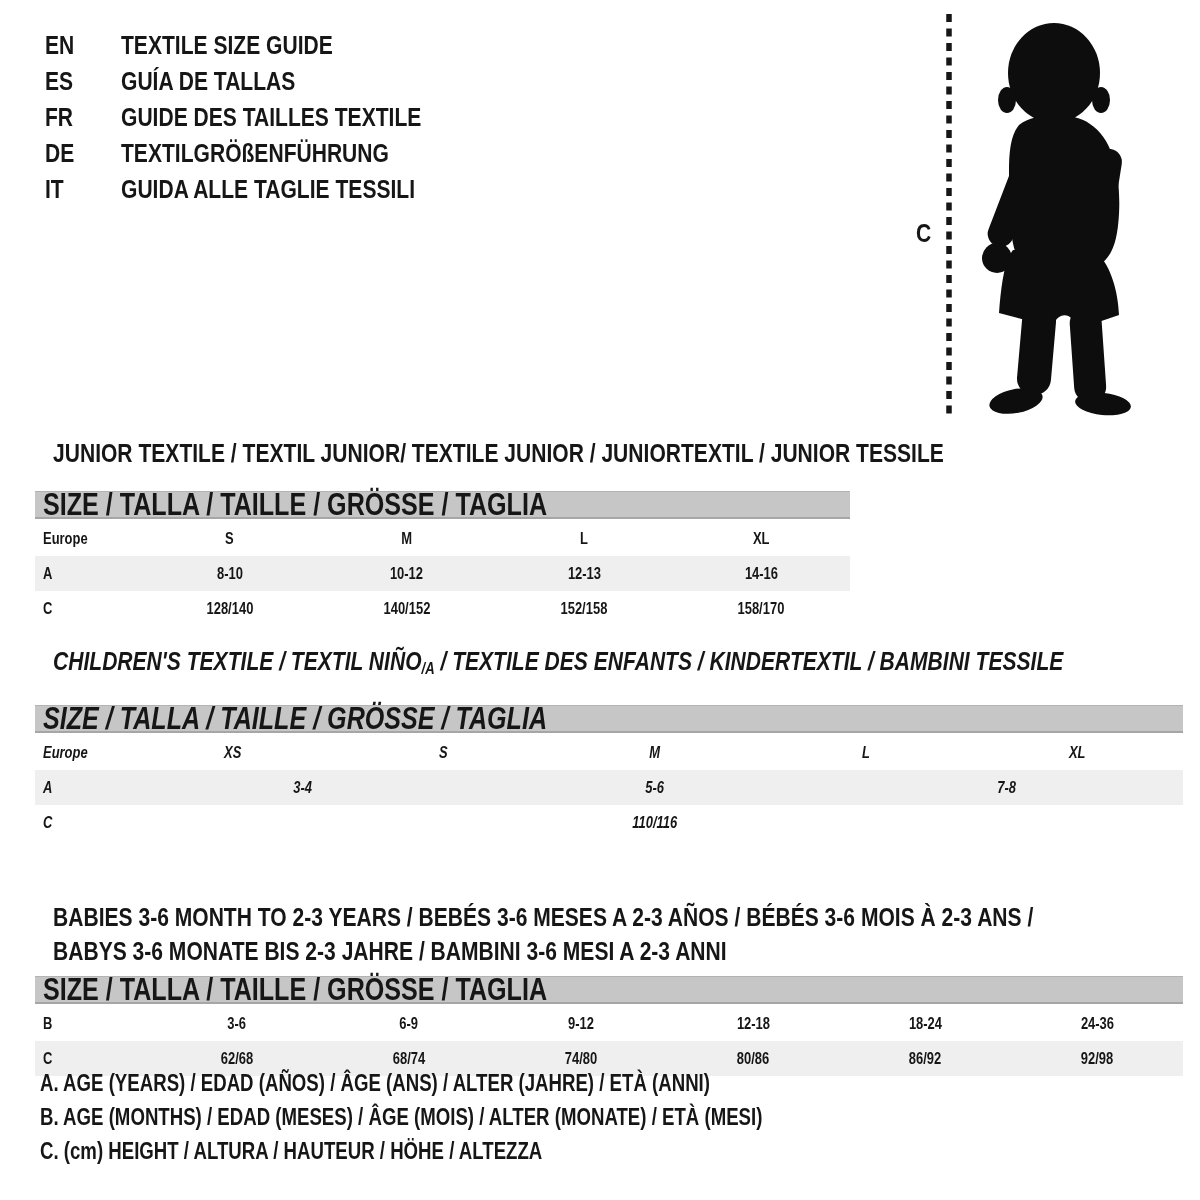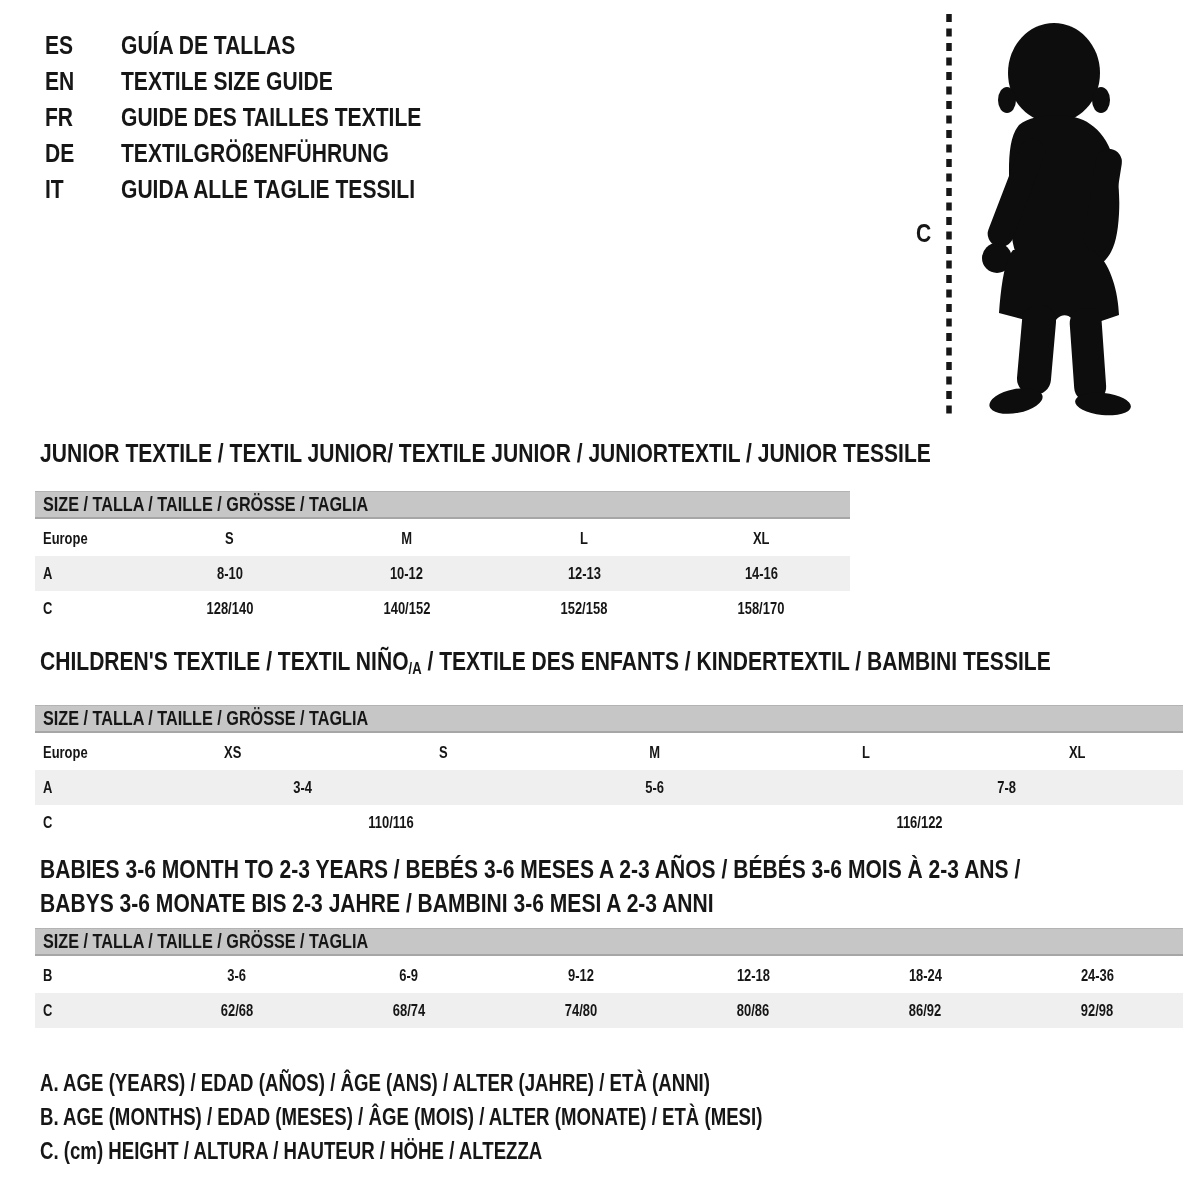--- a/index.html
+++ b/index.html
@@ -17,58 +17,58 @@
   .lang-code{width:76px;flex:0 0 76px;}
 
   
   .dash-line{position:absolute;left:944px;top:14px;}
   .c-label{position:absolute;left:916px;top:218px;font-size:26px;}
   .toddler{position:absolute;left:966px;top:12px;}
 
   
   .section{position:absolute;left:35px;width:1148px;}
   .sec0{top:436px;}
-  .sec1{top:644px;}
-  .sec2{top:852px;}
-  .sec-title{margin-left:5px;font-size:26px;line-height:34px;}
+  .sec1{top:644px;font-style:italic;}
+  .sec2{top:900px;}
+  .sec-title{margin-left:18px;font-size:26px;line-height:34px;}
   .size-table{margin-top:21px;}
   .sec1 .size-table{margin-top:20px;}
   .sec2 .size-table{margin-top:8px;}
   .sec0 .size-table{width:815px;}
   .sec1 .size-table,.sec2 .size-table{width:1148px;}
 
   .size-bar{
     height:28px;background:#c6c6c6;border-top:1px solid #b3b3b3;border-bottom:2px solid #a6a6a6;
-    display:flex;align-items:center;padding-left:8px;box-sizing:border-box;font-size:20px;margin-bottom:2px;
+    display:flex;align-items:center;padding-left:8px;box-sizing:border-box;font-size:31px;margin-bottom:2px;
   }
   .trow{display:flex;height:35px;align-items:center;font-size:16px;}
   .trow.shade{background:#efefef;}
   .tlabel{padding-left:8px;box-sizing:border-box;}
   .sec0 .tlabel{width:106px;flex:0 0 106px;}
   .sec1 .tlabel{width:92px;flex:0 0 92px;}
   .sec2 .tlabel{width:116px;flex:0 0 116px;}
   .tcell{flex:1 1 0;display:flex;justify-content:center;align-items:center;}
 
   
   .footnotes{position:absolute;left:40px;top:1066px;}
   .footnote-line{line-height:34px;font-size:23px;}
 </style>
 </head>
 <body>
 
 <div id="canvas">
 
   <div class="lang-list">
       <div class="lang-row">
+        <span class="lang-code"><span class="tx">EN</span></span>
+        <span class="tx">TEXTILE SIZE GUIDE</span>
+      </div>
+      <div class="lang-row">
         <span class="lang-code"><span class="tx">ES</span></span>
         <span class="tx">GUÍA DE TALLAS</span>
-      </div>
-      <div class="lang-row">
-        <span class="lang-code"><span class="tx">EN</span></span>
-        <span class="tx">TEXTILE SIZE GUIDE</span>
       </div>
       <div class="lang-row">
         <span class="lang-code"><span class="tx">FR</span></span>
         <span class="tx">GUIDE DES TAILLES TEXTILE</span>
       </div>
       <div class="lang-row">
         <span class="lang-code"><span class="tx">DE</span></span>
         <span class="tx">TEXTILGRÖßENFÜHRUNG</span>
       </div>
       <div class="lang-row">
@@ -192,23 +192,20 @@
           </div>
           <div class="tcell">
             <span class="tx txc">7-8</span>
           </div>
         </div>
         <div class="trow">
           <div class="tlabel"><span class="tx">C</span></div>
           <div class="tcell">
             <span class="tx txc">110/116</span>
           </div>
-          <div class="tcell">
-            <span class="tx txc">116/122</span>
-          </div>
         </div>
       </div>
   </div>
 
   <div class="section sec2">
     <div class="sec-title">
         <div><span class="tx"><span>BABIES 3-6 MONTH TO 2-3 YEARS / BEBÉS 3-6 MESES A 2-3 AÑOS / BÉBÉS 3-6 MOIS À 2-3 ANS /</span></span></div>
         <div><span class="tx"><span>BABYS 3-6 MONATE BIS 2-3 JAHRE / BAMBINI 3-6 MESI A 2-3 ANNI</span></span></div>
       </div>
     <div class="size-table">

